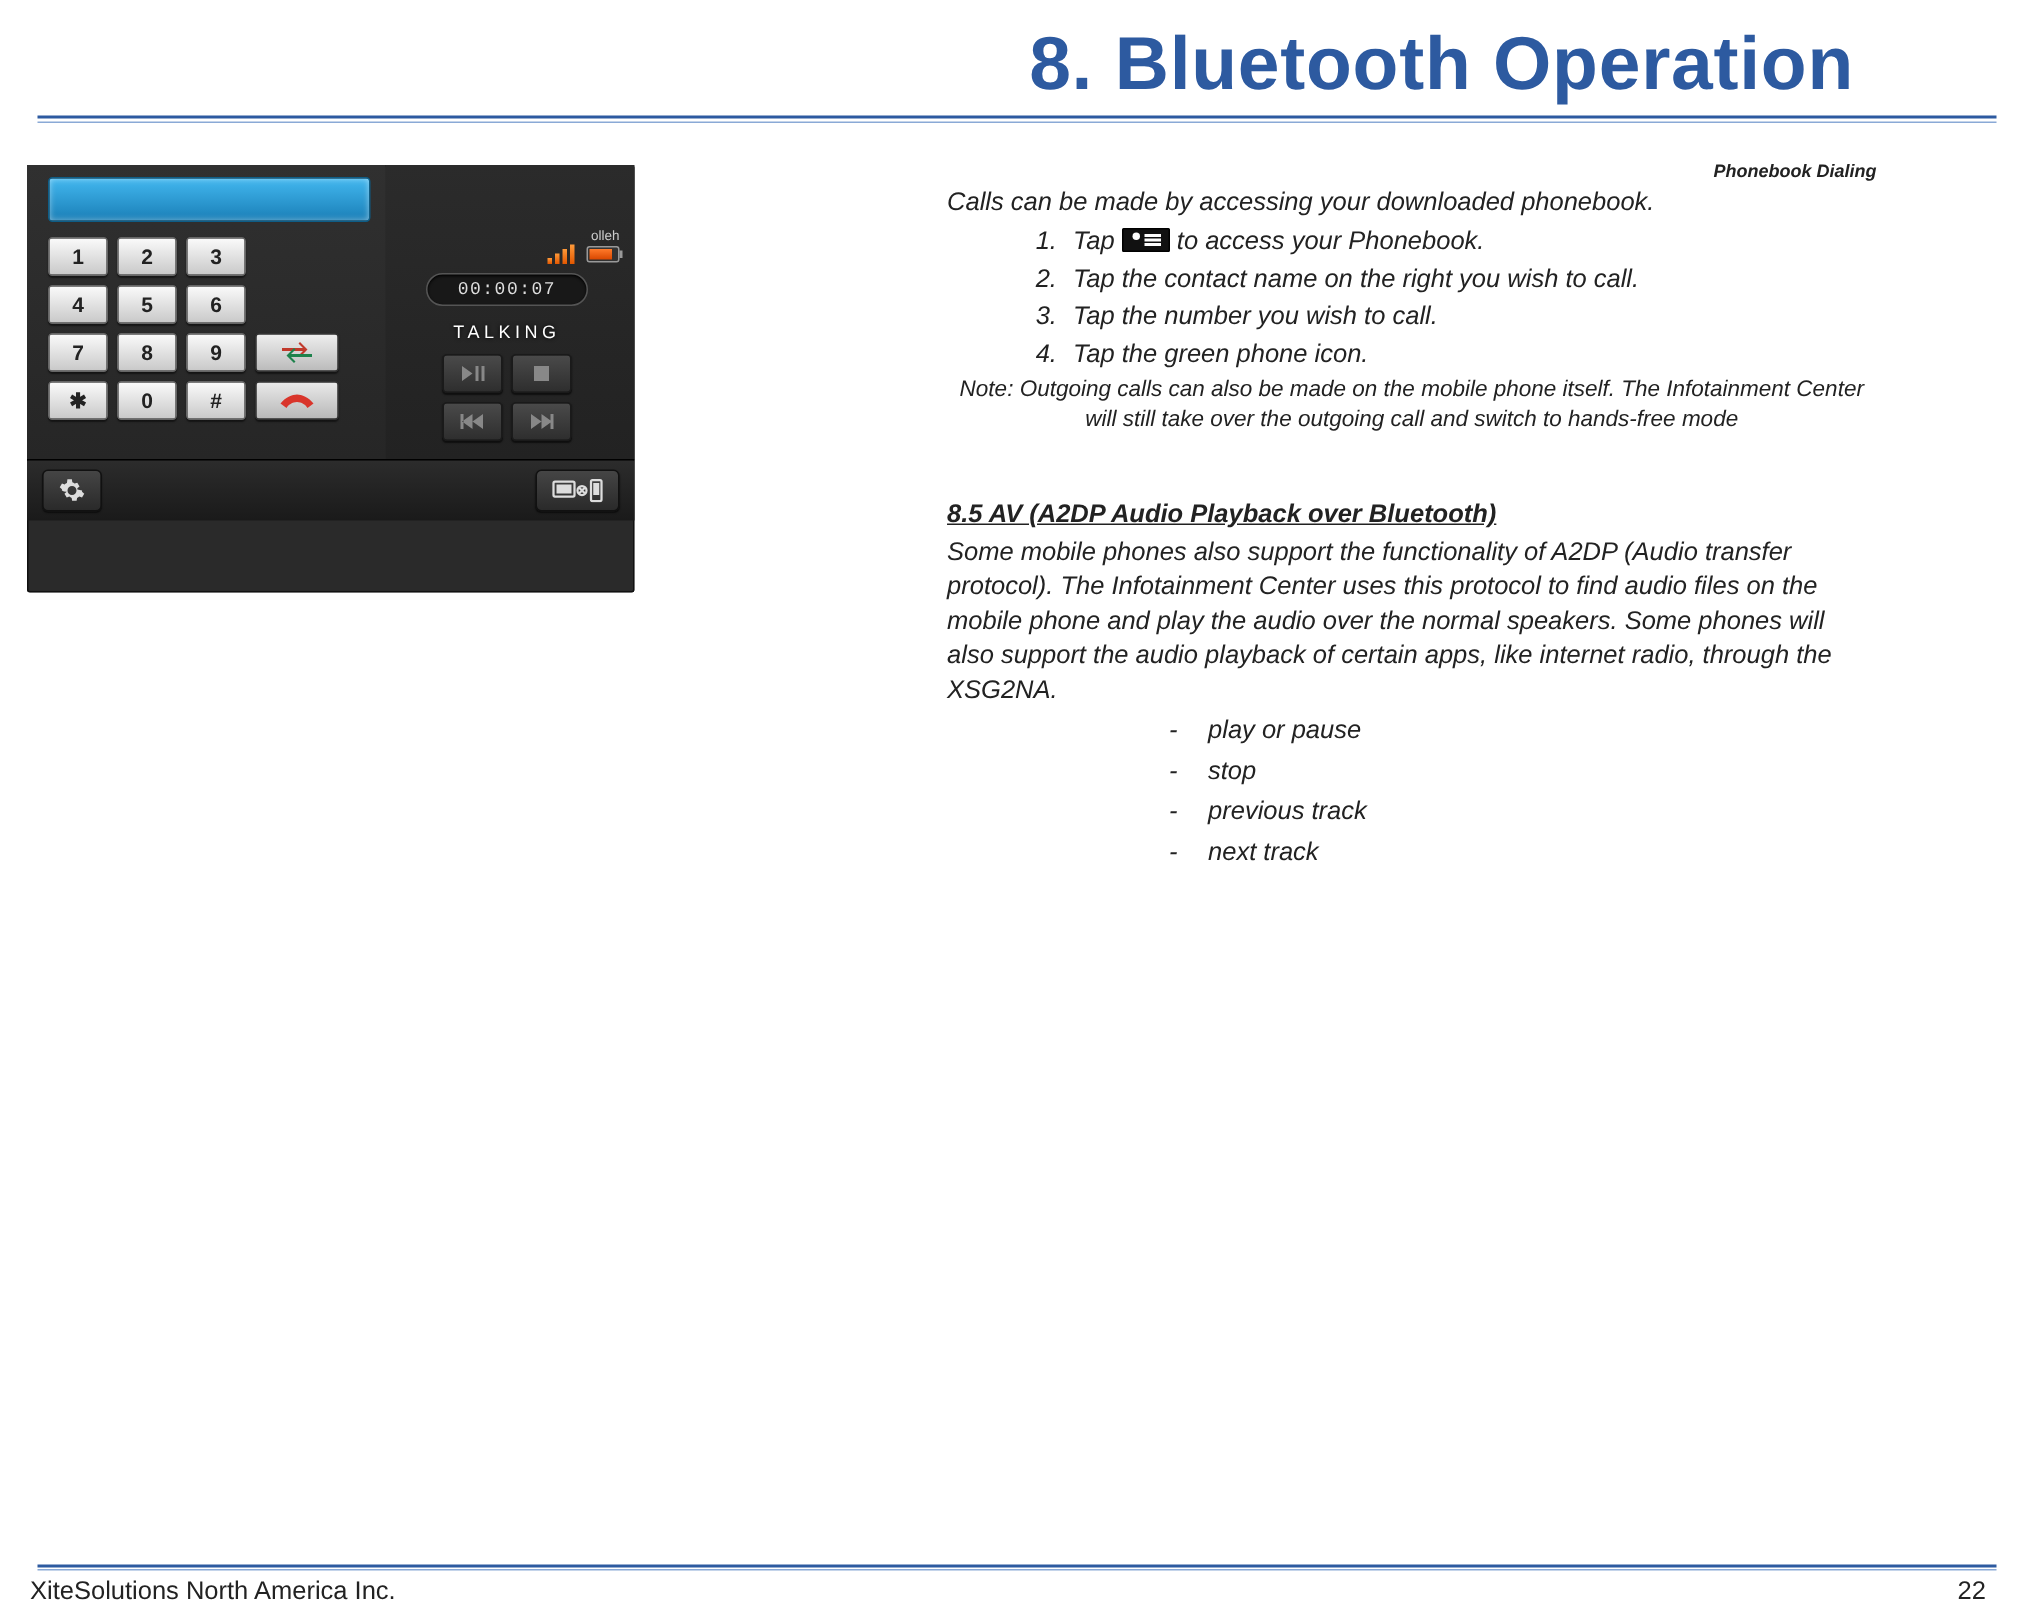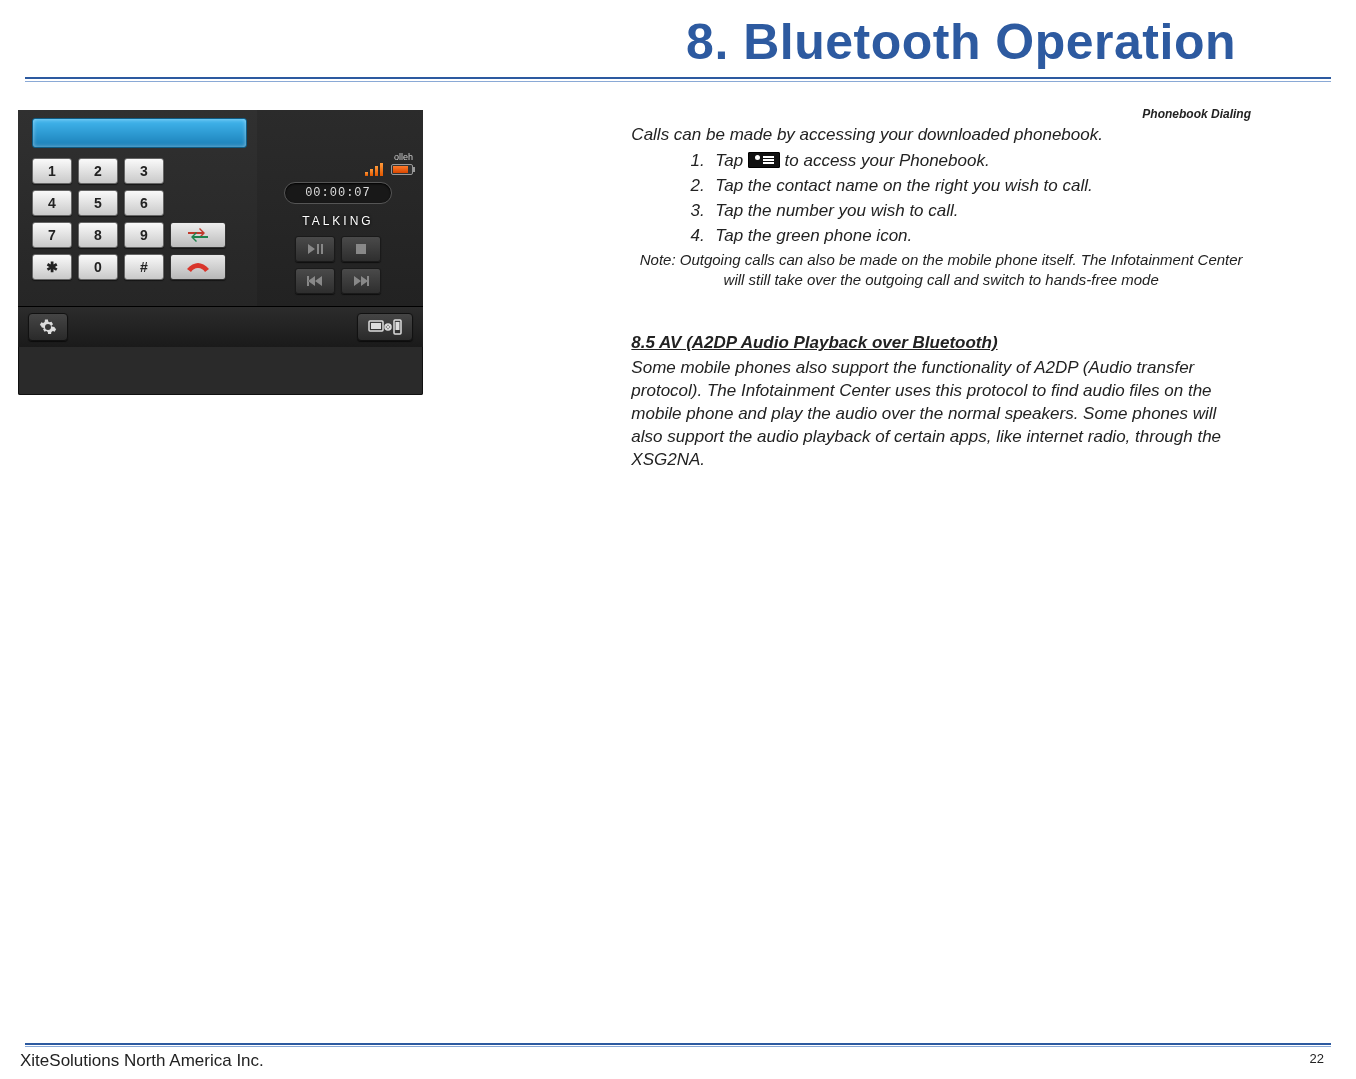--- a/index.html
+++ b/index.html
@@ -63,21 +63,21 @@
   .dev-bottom { height:41px; background: linear-gradient(#2c2c2c,#1a1a1a); border-top:1px solid #000; display:flex; align-items:center; justify-content:space-between; padding:0 10px;}
   .gear-btn, .mode-btn { height:28px; background: linear-gradient(#454545,#2a2a2a); border:1px solid #111; border-radius:4px; display:flex; align-items:center; justify-content:center; box-shadow: 0 1px 1px rgba(0,0,0,.6);}
   .gear-btn { width:40px; }
   .mode-btn { width:56px; }
   .gear-btn svg, .mode-btn svg { fill:#ddd; }
 
   .footer { position:absolute; left:0; right:0; bottom:8px; padding: 0 20px;}
   .f-hr1 { height:2px; background:#2d5aa0; margin: 0 5px;}
   .f-hr2 { height:1px; background:#8aa9d6; margin:1px 5px 0;}
   .f-row { display:flex; justify-content:space-between; padding: 4px 12px 0 0; font-size:17px; color:#222;}
-  .pg { font-size:13px; }
+  .pg { font-size:17px; }
 </style>
 </head>
 <body>
 
 <div class="page">
   <div class="header">
     <h1>8. Bluetooth Operation</h1>
   </div>
   <div class="hr-group">
     <div class="hr1"></div>
@@ -194,20 +194,26 @@
       <ol class="ol">
         <li><span>Tap </span><span class="pb-icon"></span><span> to access your Phonebook.</span></li>
         <li>Tap the contact name on the right you wish to call.</li>
         <li>Tap the number you wish to call.</li>
         <li>Tap the green phone icon.</li>
       </ol>
       <div class="note1">Note: Outgoing calls can also be made on the mobile phone itself. The Infotainment Center will still take over the outgoing call and switch to hands-free mode</div>
 
       <div class="sec-h">8.5  AV (A2DP Audio Playback over Bluetooth)</div>
       <div class="para">Some mobile phones also support the functionality of A2DP (Audio transfer protocol). The Infotainment Center uses this protocol to find audio files on the mobile phone and play the audio over the normal speakers. Some phones will also support the audio playback of certain apps, like internet radio, through the XSG2NA.</div>
+      <ul class="ul">
+        <li>play or pause</li>
+        <li>stop</li>
+        <li>previous track</li>
+        <li>next track</li>
+      </ul>
     </div>
   </div>
 
   <div class="footer">
     <div class="f-hr1"></div>
     <div class="f-hr2"></div>
     <div class="f-row">
       <span>XiteSolutions North America Inc.</span>
       <span class="pg">22</span>
     </div>

